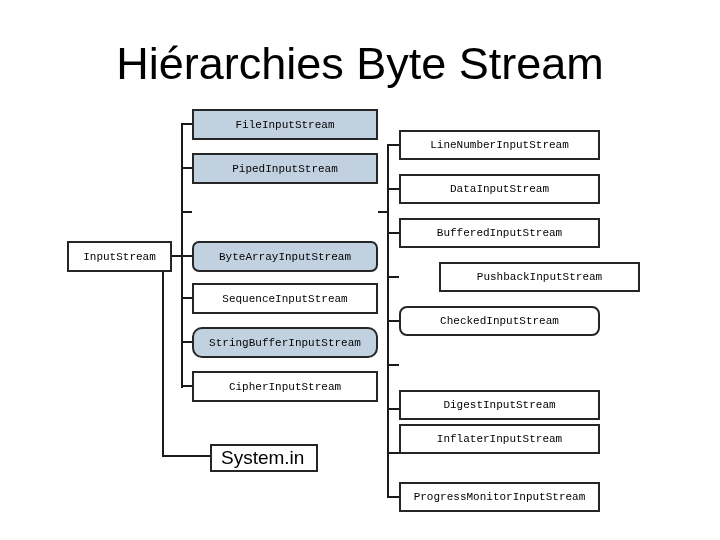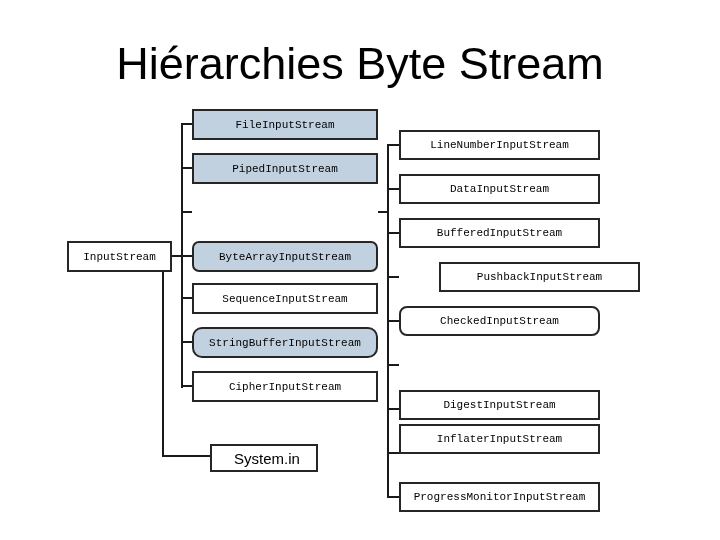--- a/index.html
+++ b/index.html
@@ -18,22 +18,22 @@
     display:flex; align-items:center; justify-content:center;
     font-family:Liberation Mono, monospace;
     font-size:11px; white-space:nowrap;
   }
   .hl { background:#c1d1e0; }
   .mid   { left:192px; width:186px; height:31px; }
   .right { left:399px; width:201px; height:30px; }
   .line  { position:absolute; background:#1a1a1a; }
   #sysin {
     left:210px; top:444px; width:108px; height:28px;
-    justify-content:flex-start; padding-left:22px;
-    font-family:"Liberation Sans", sans-serif; font-size:15px;
+    justify-content:flex-start; padding-left:9px;
+    font-family:"Liberation Sans", sans-serif; font-size:19px;
   }
 </style>
 </head>
 <body>
 
 <div id="slide">
 
   <div id="title">Hiérarchies Byte Stream</div>
 
   <div class="line" style="left:172px; top:255px; width:20px; height:2px;"></div>

